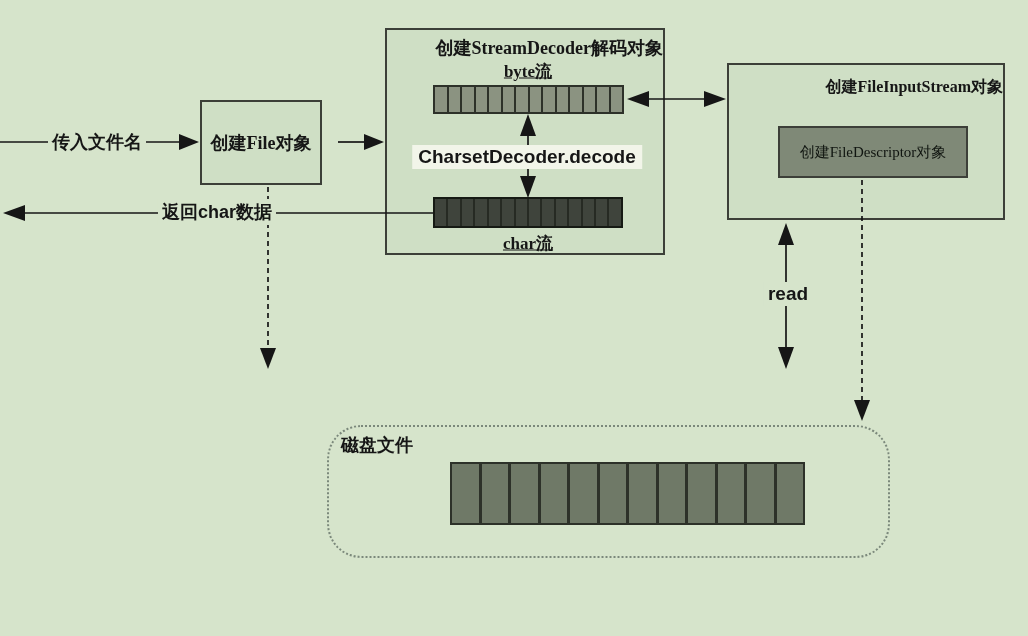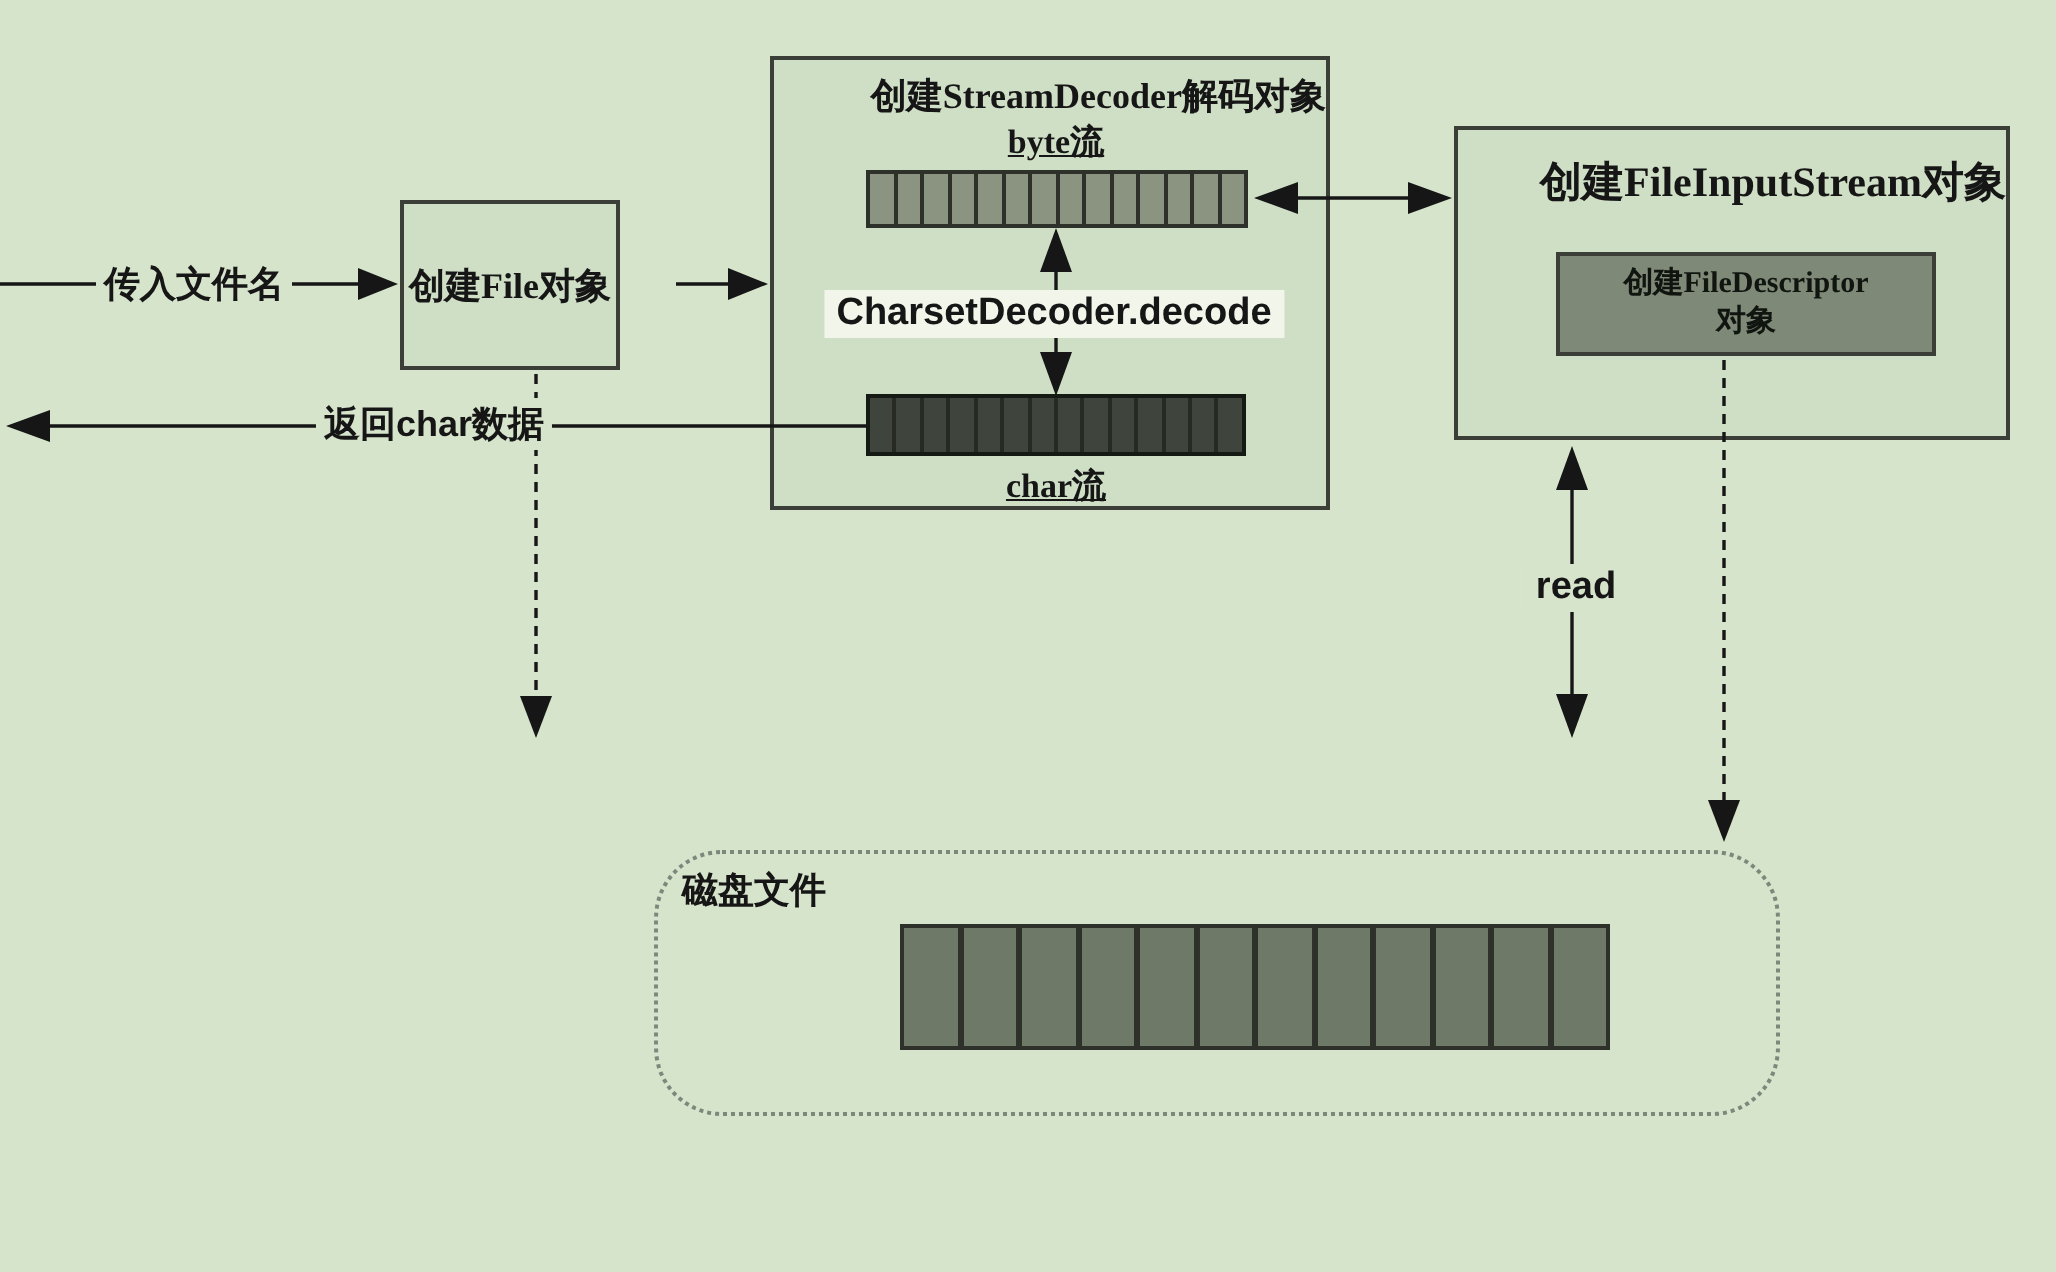--- a/index.html
+++ b/index.html
@@ -37,35 +37,35 @@
   .box-title{
     position:absolute;left:4px;right:0;
     text-align:right;
     font-family:"Liberation Serif","DejaVu Serif",serif;
     font-weight:700;
     font-size:18px;
     color:var(--ink);
     white-space:nowrap;
   }
   .file-box{
-    left:200px;top:100px;width:110px;height:85px;
+    left:200px;top:100px;width:122px;height:85px;
     display:flex;align-items:center;justify-content:center;
     font-family:"Liberation Serif","DejaVu Serif",serif;
     font-weight:700;font-size:18px;
   }
   .decoder-box{left:385px;top:28px;width:280px;height:227px;}
   .fis-box{left:727px;top:63px;width:278px;height:157px;}
   .fd-box{
     position:absolute;left:778px;top:126px;width:190px;height:52px;
     background:var(--fd-fill);
     border:2px solid var(--box-border);
     box-sizing:border-box;
-    display:flex;flex-direction:column;align-items:center;justify-content:center;
-    font-family:"Liberation Serif","DejaVu Serif",serif;
-    font-weight:700;font-size:15px;line-height:1.25;
+    display:flex;flex-direction:row;align-items:center;justify-content:center;
+    font-family:"Liberation Serif","DejaVu Serif",serif;
+    font-weight:400;font-size:15px;line-height:1.25;
     color:#101510;
     text-align:center;
   }
   .bar{
     position:absolute;
     box-sizing:border-box;
     display:flex;
   }
   .byte-bar{
     left:433px;top:85px;width:191px;height:29px;
@@ -180,21 +180,21 @@
       <div class="seg"></div>
       <div class="seg"></div>
       <div class="seg"></div>
       <div class="seg"></div>
     </div>
   <span class="stream-label" style="left:528px;top:71px;">byte流</span>
   <span class="stream-label" style="left:528px;top:243px;">char流</span>
   <span class="flow-label serif decode-label" style="left:527px;top:157px;">CharsetDecoder.decode</span>
 
   <div class="fis-box box">
-    <span class="box-title" style="top:12px;font-size:21px;">创建FileInputStream对象</span>
+    <span class="box-title" style="top:12px;font-size:16px;">创建FileInputStream对象</span>
   </div>
   <div class="fd-box">
     <span>创建FileDescriptor</span>
     <span>对象</span>
   </div>
 
 
   <div class="disk-box">
     <span class="region-label" style="left:12px;top:6px;font-family:Liberation Serif, serif;">磁盘文件</span>
   </div>

